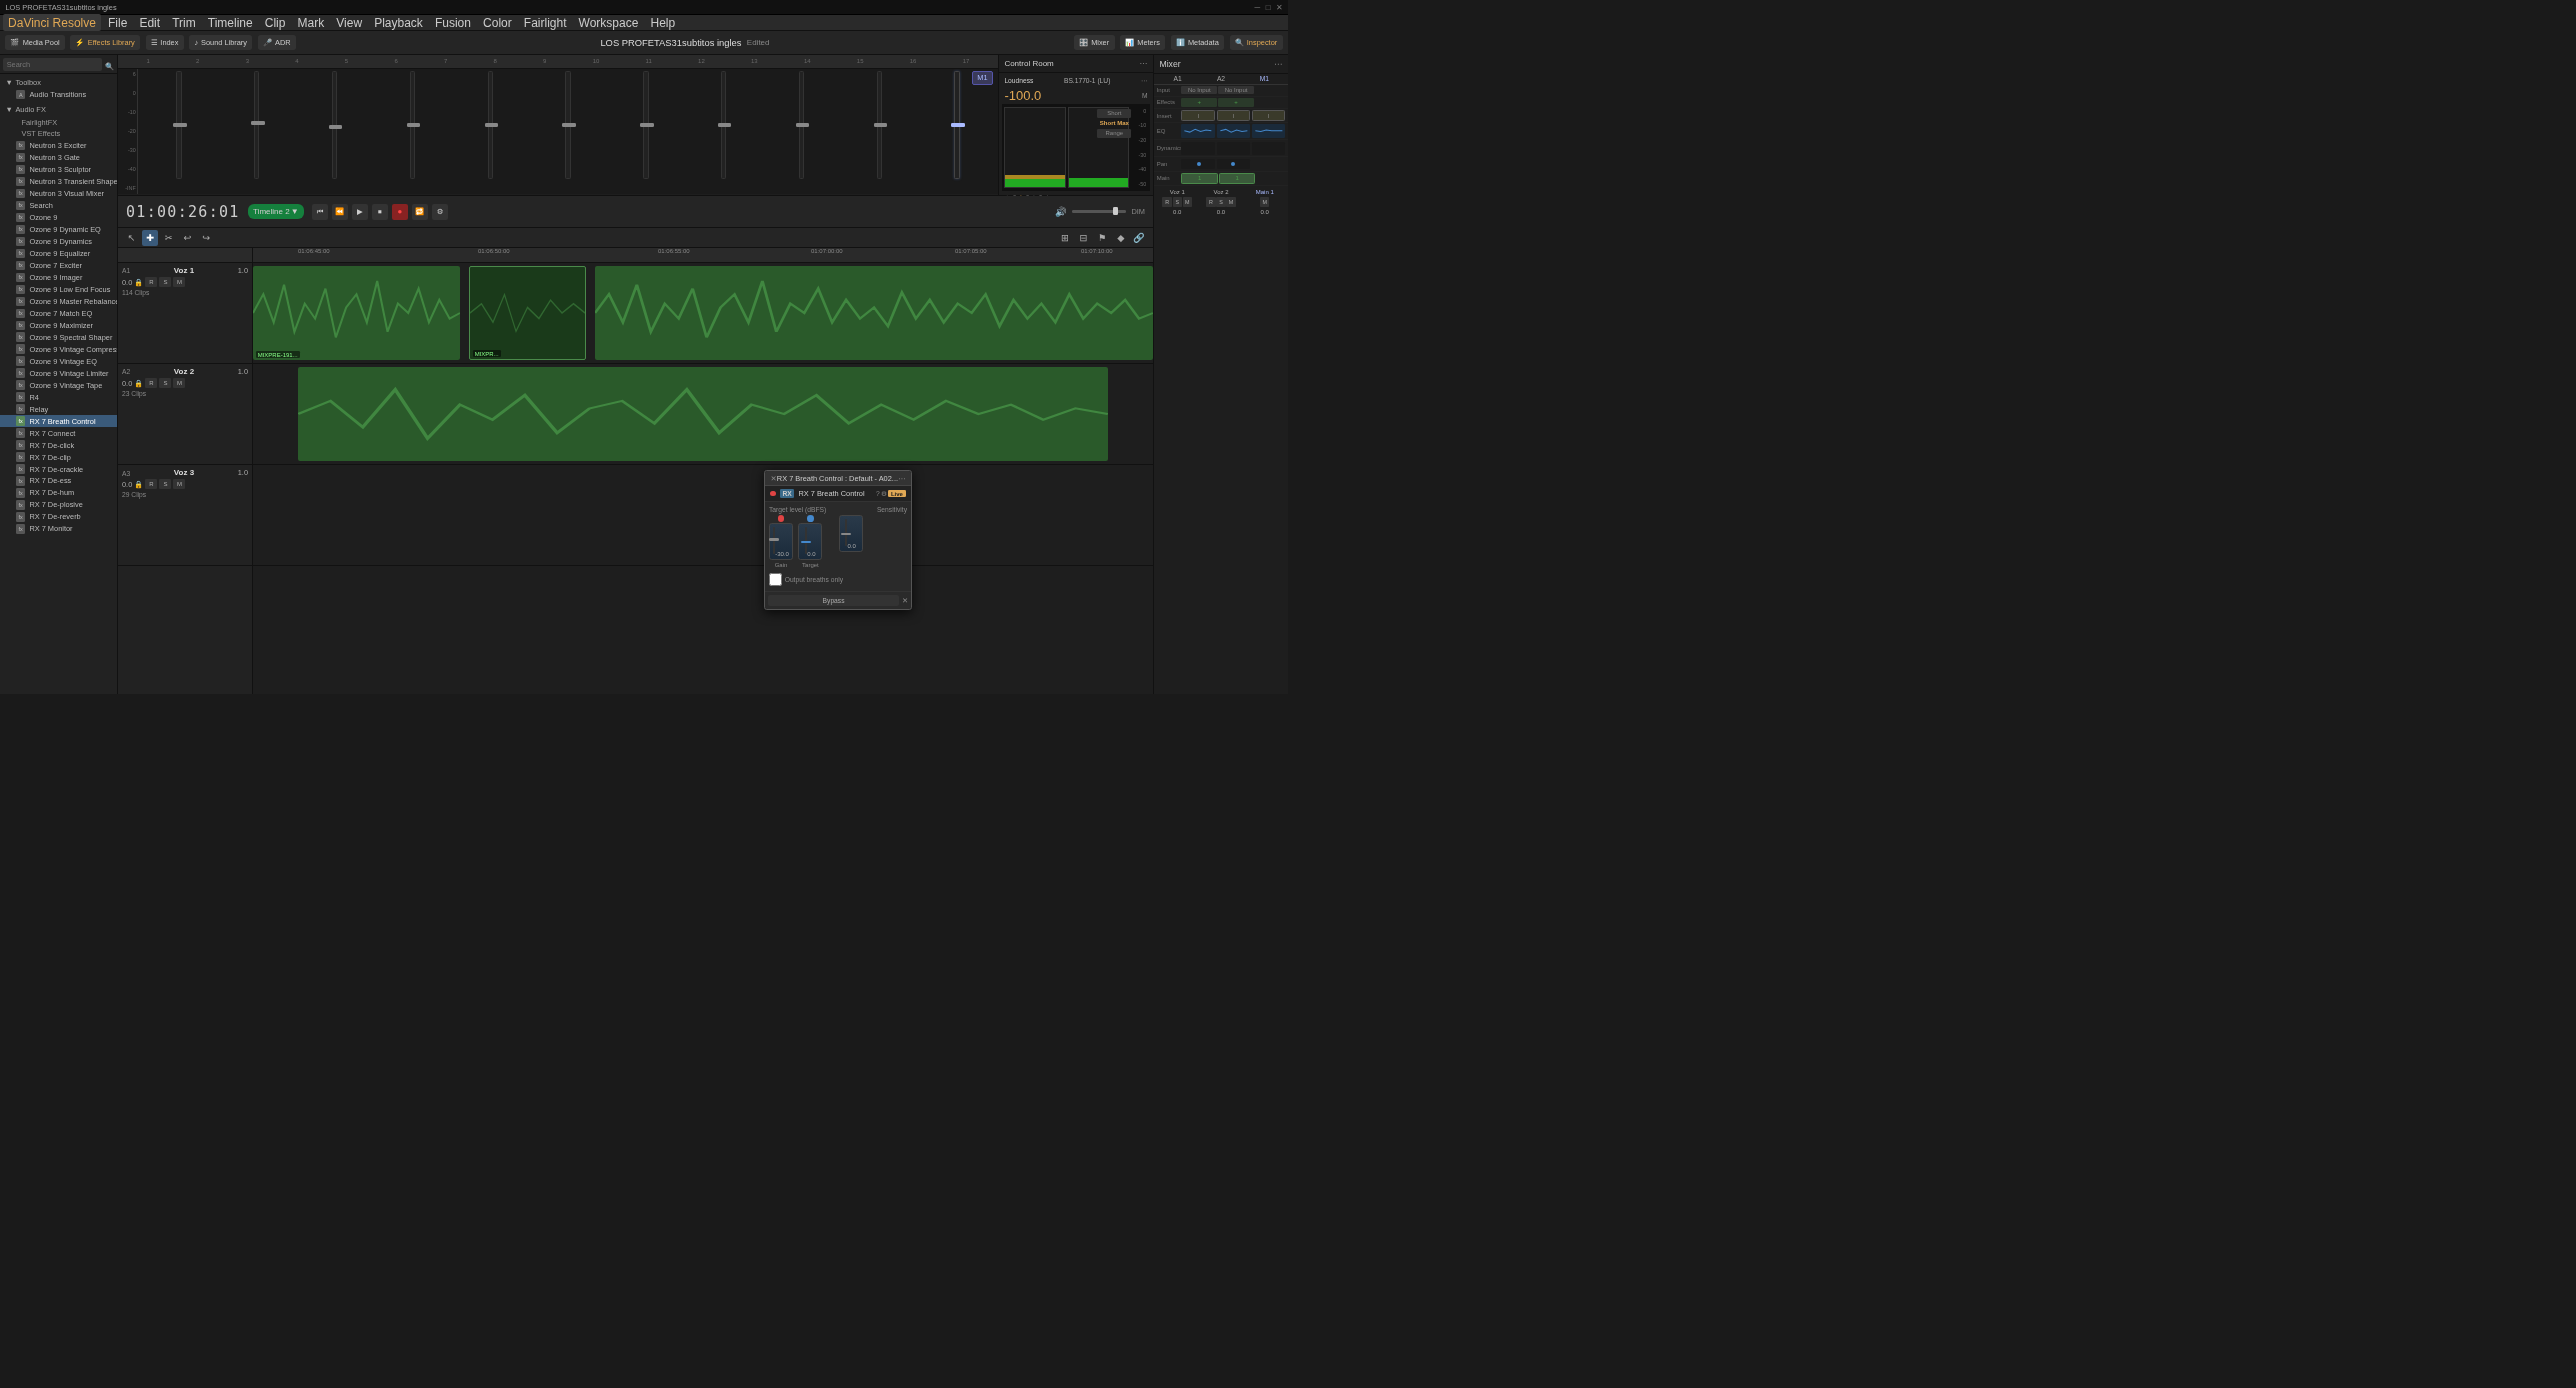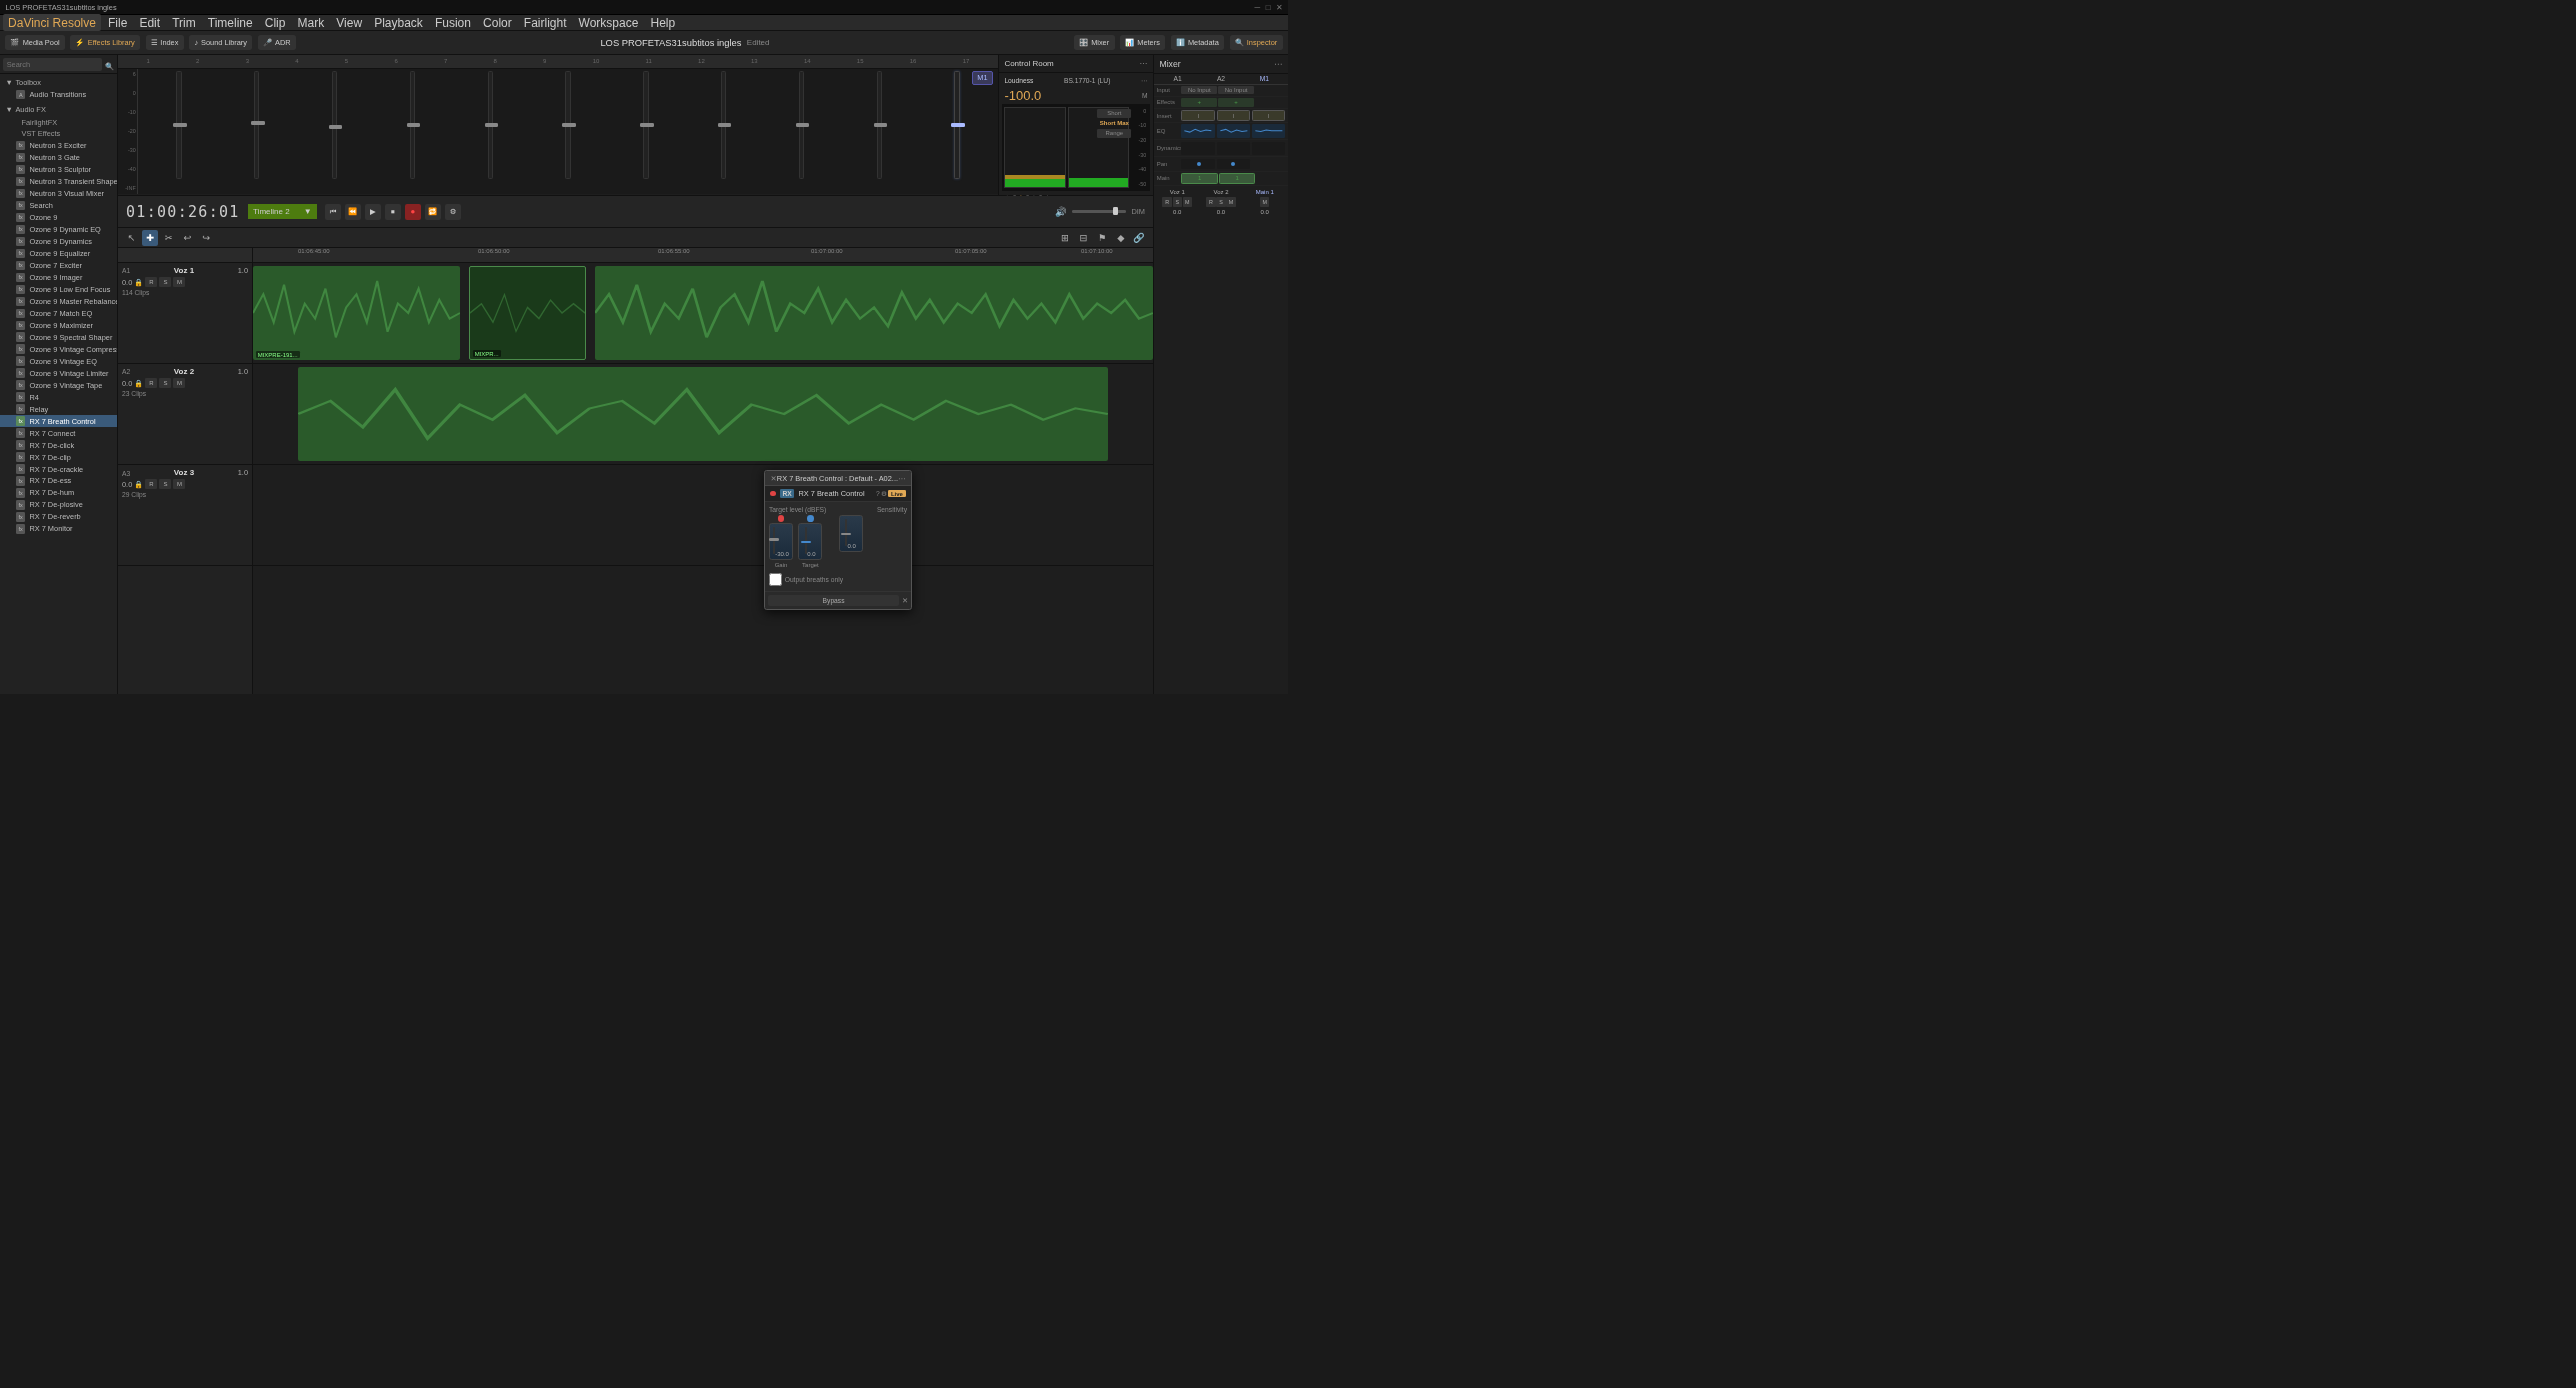--- a/index.html
+++ b/index.html
@@ -263,28 +263,28 @@
       gap: 8px;
     }
     .timecode {
       font-size: 15px;
       color: #ccc;
       font-family: monospace;
       letter-spacing: 1.3px;
     }
     .timeline-selector {
       padding: 2.7px 5.4px;
-      background: #4d7c0f;
-      border-radius: 0;
+      background: #15803d;
+      border-radius: 6px;
       color: #ccc;
       font-size: 8px;
       cursor: pointer;
       display: flex;
       align-items: center;
-      gap: 14px;
+      gap: 1px;
     }
     .transport-controls {
       display: flex;
       gap: 4px;
       align-items: center;
     }
     .transport-btn {
       width: 16px;
       height: 16px;
       background: #333;

